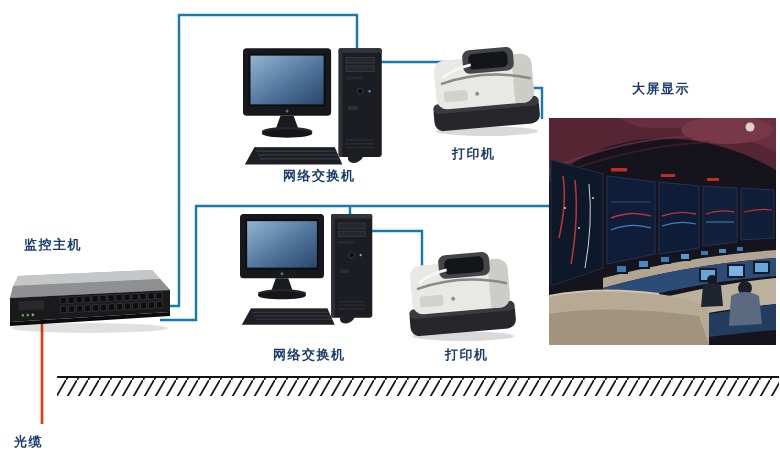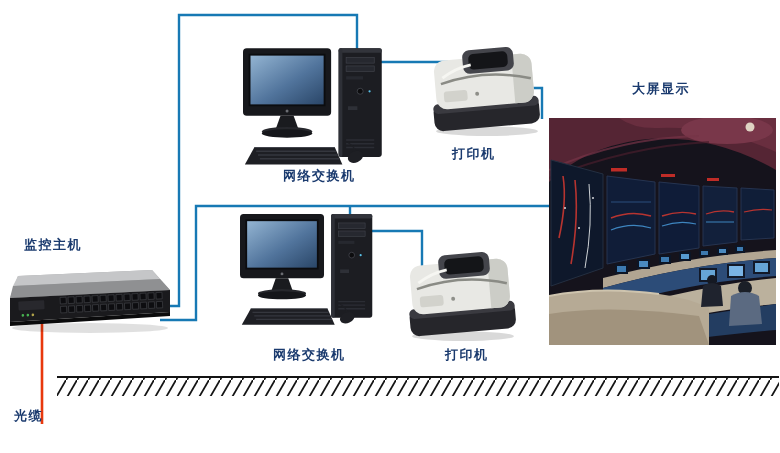--- a/index.html
+++ b/index.html
@@ -286,15 +286,15 @@
       <rect width="227" height="227" fill="#3a7ab8" opacity="0.06"></rect>
     </svg>
   </div>
 
   <div class="lbl" style="left:24px;top:236px">监控主机</div>
   <div class="lbl" style="left:283px;top:167px">网络交换机</div>
   <div class="lbl" style="left:452px;top:145px">打印机</div>
   <div class="lbl" style="left:632px;top:80px">大屏显示</div>
   <div class="lbl" style="left:273px;top:346px">网络交换机</div>
   <div class="lbl" style="left:445px;top:346px">打印机</div>
-  <div class="lbl" style="left:14px;top:407px">光缆</div>
+  <div class="lbl" style="left:14px;top:433px">光缆</div>
 
 </div>
 
 </body></html>

